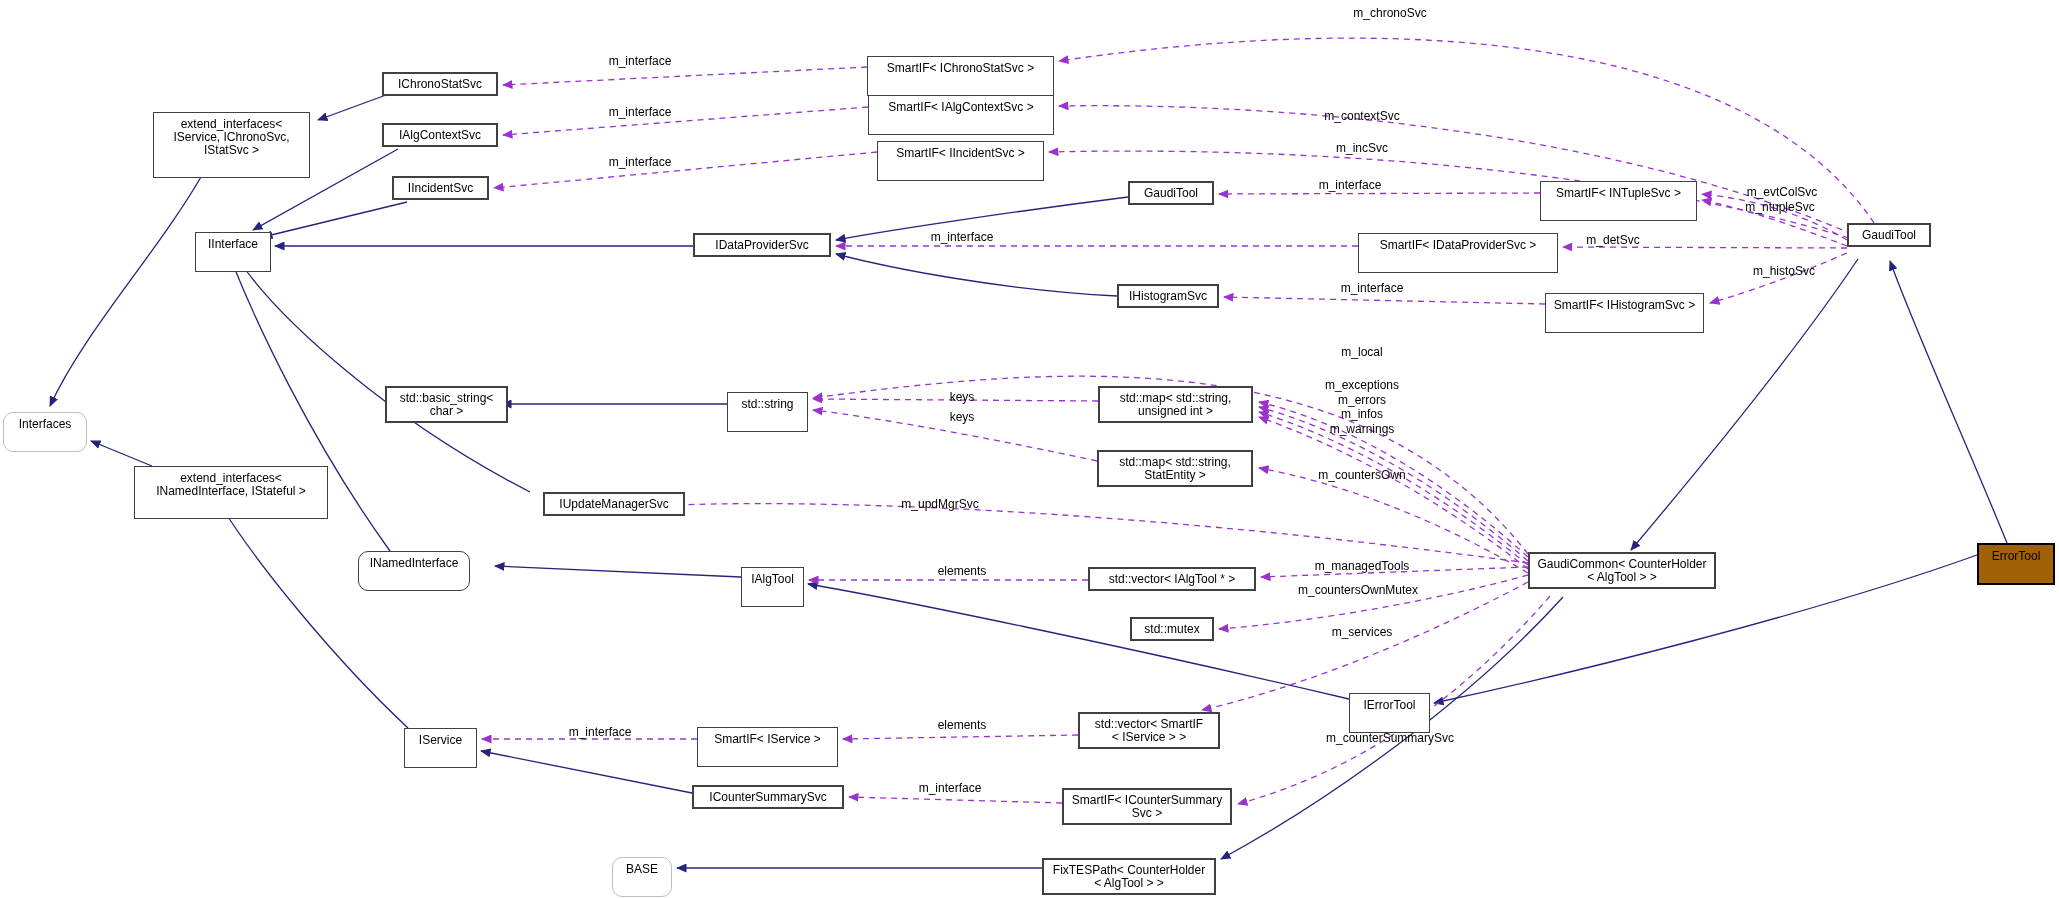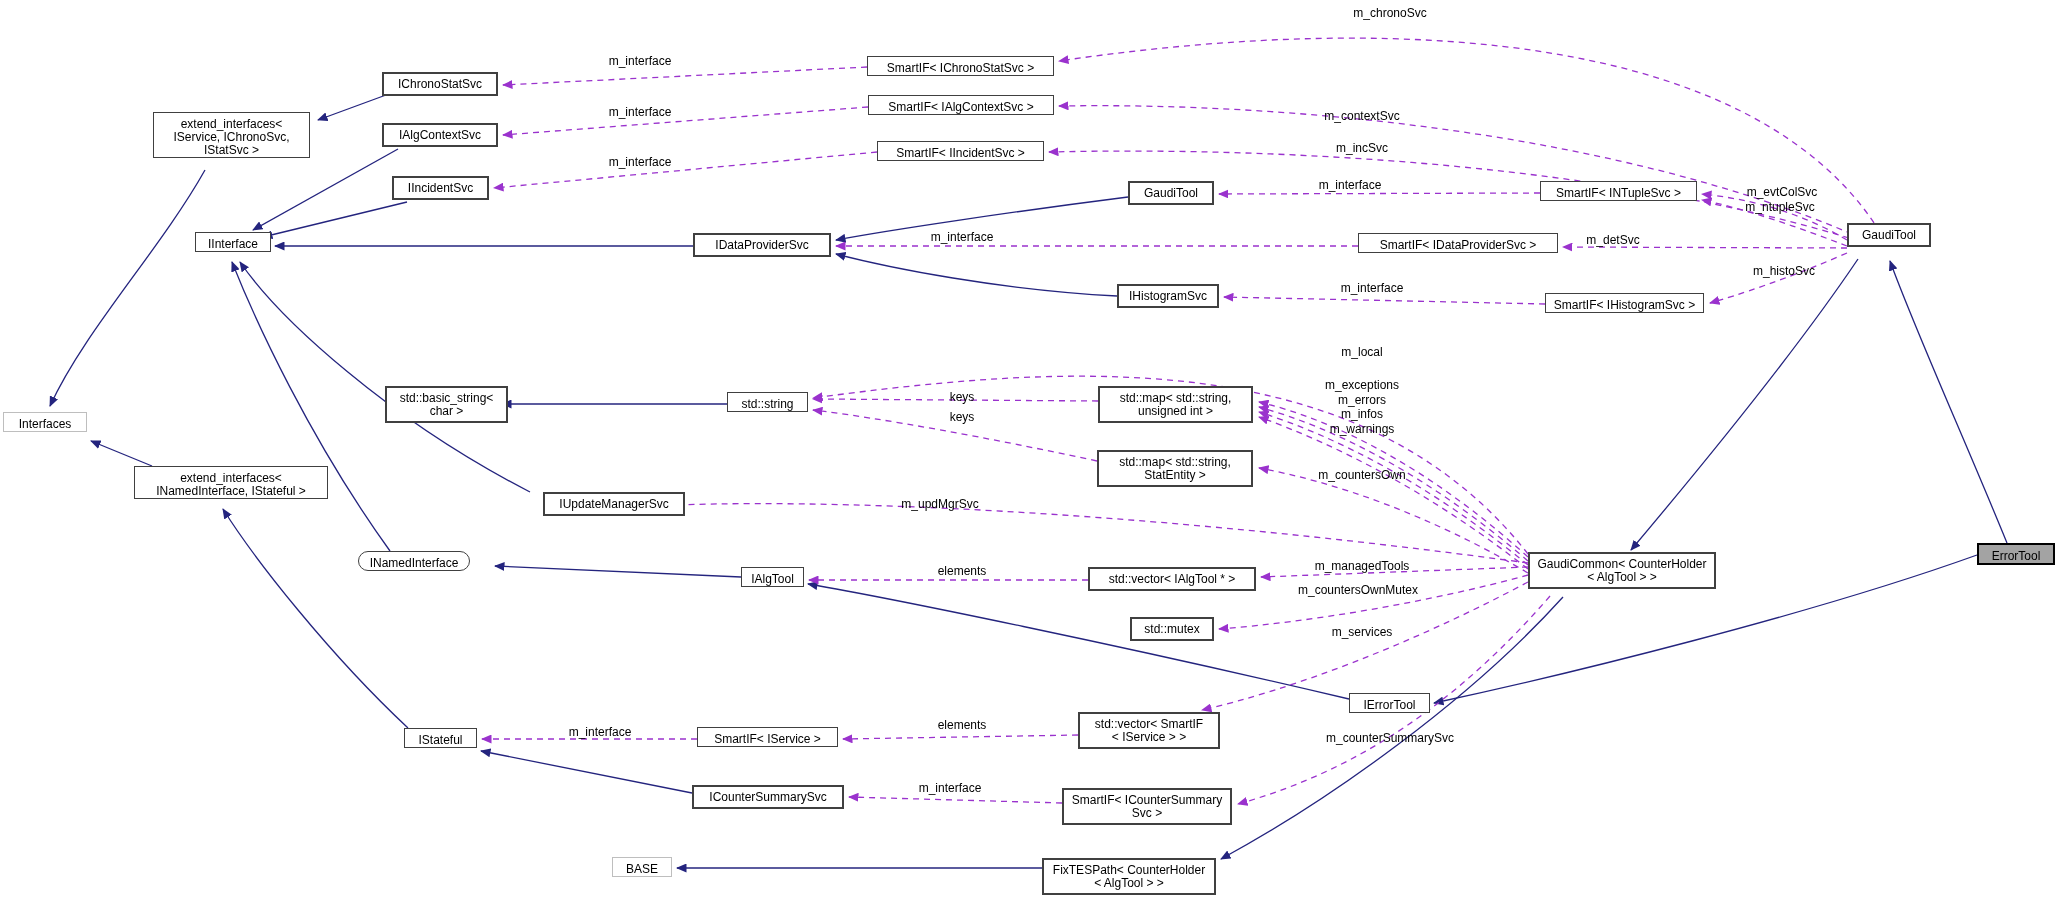--- a/index.html
+++ b/index.html
@@ -12,26 +12,26 @@
   }
   #edges{position:absolute;left:0;top:0;z-index:1;}
   .node{
     position:absolute;z-index:3;
     box-sizing:border-box;
     background:#ffffff;
     border:1px solid #404040;
     color:#000000;
     font-size:12px;line-height:13px;
     text-align:center;
-    padding:5px 4px 0 4px;
+    padding:5px 4px 20px 4px;
     white-space:pre-line;
   }
   .node.bold{border-width:2px;padding:4px 3px 3px 3px;}
-  .node.grayed{border-color:#bebebe;}
-  .node.selected{background:#a3a3a3;border-color:#000000;border-width:2px;}
+  .node.grayed{border-color:#bebebe;border-radius:10px;}
+  .node.selected{background:#a16207;border-color:#000000;border-width:2px;}
   .edge-label{
     position:absolute;z-index:2;
     transform:translate(-50%,-50%);
     font-size:12px;line-height:12px;
     color:#000000;white-space:nowrap;
   }
 </style>
 </head>
 <body>
 
@@ -134,21 +134,21 @@
       <div class="node" style="left: 134px; top: 466px; min-width: 194px;">extend_interfaces&lt;
 INamedInterface, IStateful &gt;</div>
       <div class="node" style="left: 358px; top: 551px; min-width: 112px; border-radius: 10px;">INamedInterface</div>
       <div class="node" style="left: 741px; top: 567px; min-width: 63px;">IAlgTool</div>
       <div class="node bold" style="left: 1088px; top: 567px; min-width: 168px;">std::vector&lt; IAlgTool * &gt;</div>
       <div class="node bold" style="left: 1130px; top: 617px; min-width: 84px;">std::mutex</div>
       <div class="node bold" style="left: 1528px; top: 552px; min-width: 188px;">GaudiCommon&lt; CounterHolder
 &lt; AlgTool &gt; &gt;</div>
       <div class="node" style="left: 1349px; top: 693px; min-width: 81px;">IErrorTool</div>
       <div class="node selected" style="left: 1977px; top: 543px; min-width: 78px;">ErrorTool</div>
-      <div class="node" style="left: 404px; top: 728px; min-width: 73px;">IStateful</div>
+      <div class="node" style="left: 404px; top: 728px; min-width: 73px;">IService</div>
       <div class="node" style="left: 697px; top: 727px; min-width: 141px;">SmartIF&lt; IService &gt;</div>
       <div class="node bold" style="left: 1078px; top: 712px; min-width: 142px;">std::vector&lt; SmartIF
 &lt; IService &gt; &gt;</div>
       <div class="node bold" style="left: 692px; top: 785px; min-width: 152px;">ICounterSummarySvc</div>
       <div class="node bold" style="left: 1062px; top: 788px; min-width: 170px;">SmartIF&lt; ICounterSummary
 Svc &gt;</div>
       <div class="node grayed" style="left: 612px; top: 857px; min-width: 60px;">BASE</div>
       <div class="node bold" style="left: 1042px; top: 846px; min-width: 174px; margin-top: 12px;">FixTESPath&lt; CounterHolder
 &lt; AlgTool &gt; &gt;</div>
     </div>

